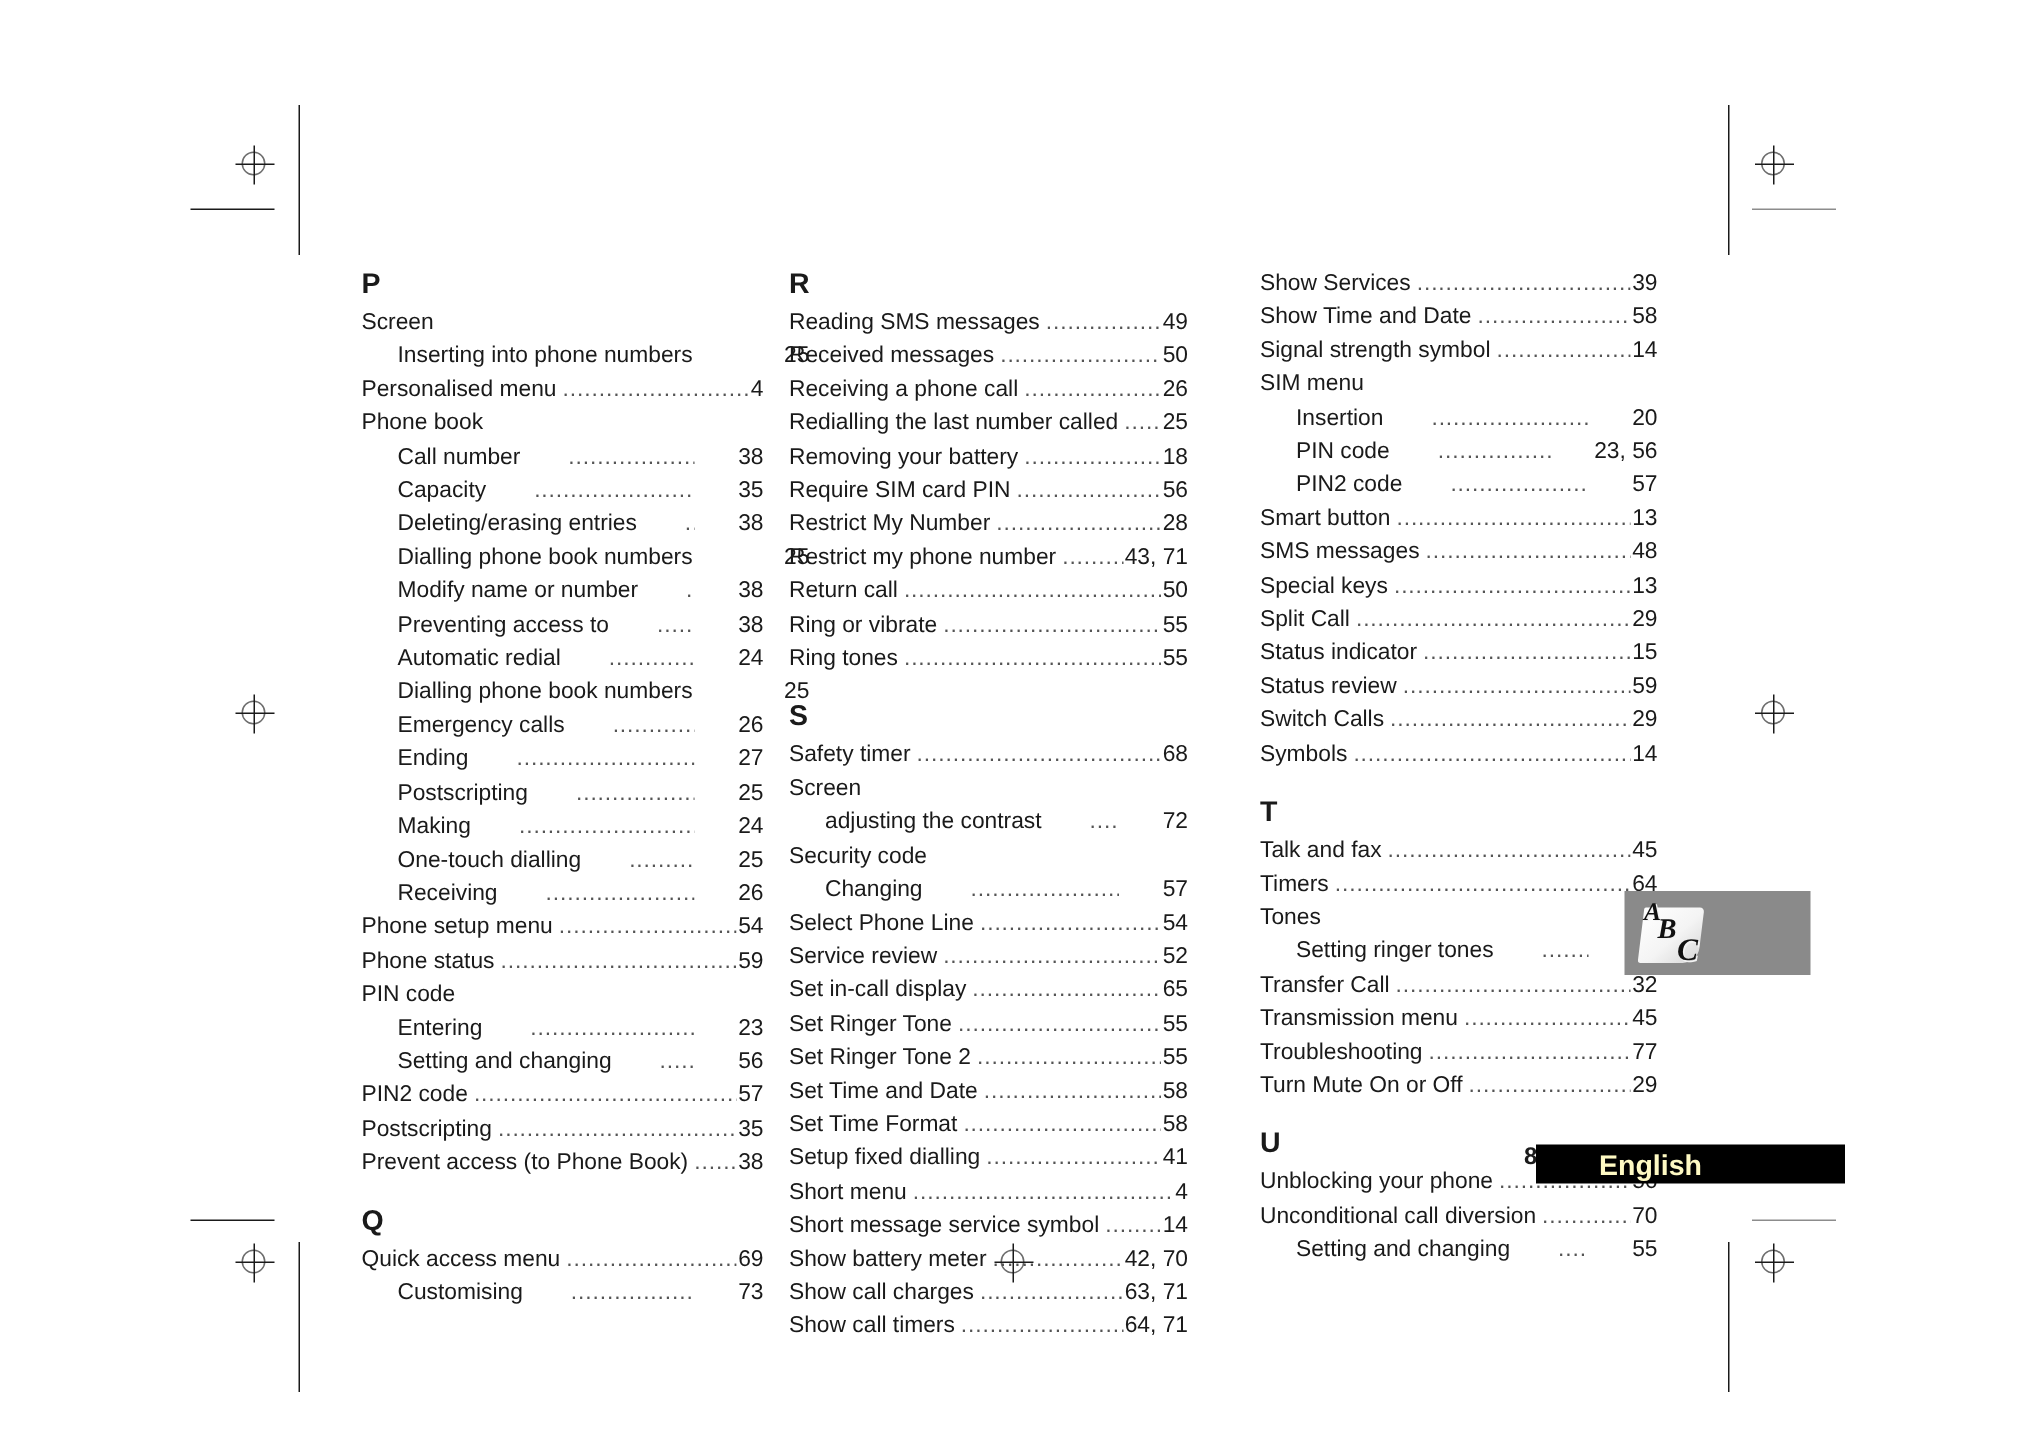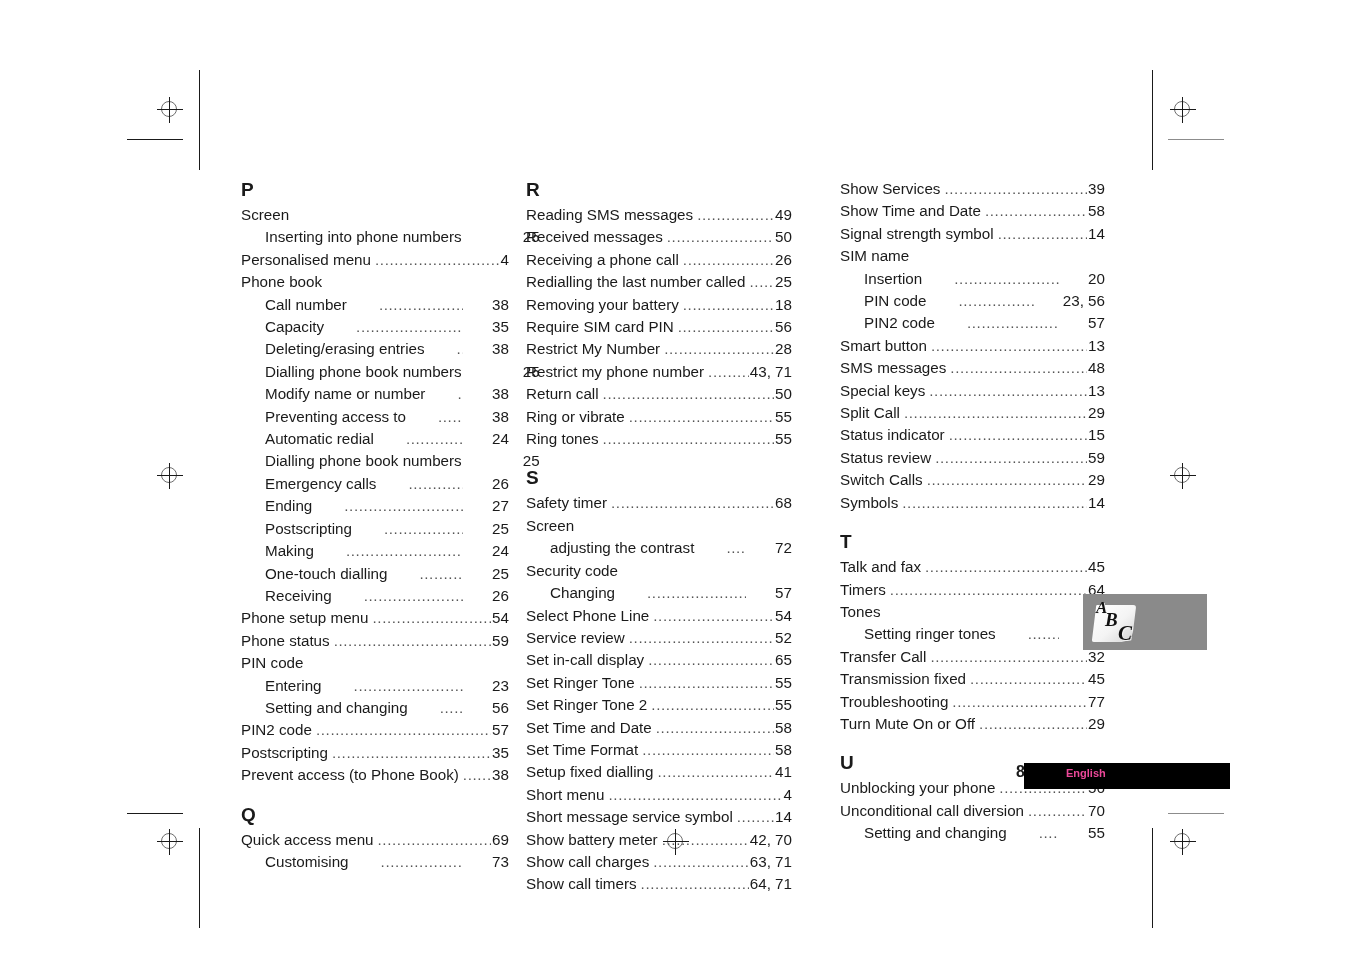--- a/index.html
+++ b/index.html
@@ -122,22 +122,22 @@
     left: 1024px;
     top: 763px;
     width: 206px;
     height: 26px;
     background: #000000;
   }
   #language-bar span {
     position: absolute;
     left: 42px;
     top: 4px;
-    color: #ec4899;
-    font-size: 11px;
+    color: #fef9c3;
+    font-size: 19px;
     font-weight: bold;
     text-align: center;
   }
 
   
   #abc-tab {
     position: absolute;
     left: 1083px;
     top: 594px;
     width: 124px;
@@ -519,21 +519,21 @@
       <span class="etext">Show Time and Date</span>
       <span class="leader">..........................................................................................</span>
       <span class="epage">58</span>
     </div>
     <div class="entry">
       <span class="etext">Signal strength symbol</span>
       <span class="leader">..........................................................................................</span>
       <span class="epage">14</span>
     </div>
     <div class="entry noleader">
-      <span class="etext">SIM name</span>
+      <span class="etext">SIM menu</span>
       <span class="epage"></span>
     </div>
     <div class="entry sub">
       <span class="etext">Insertion</span>
       <span class="leader">..........................................................................................</span>
       <span class="epage">20</span>
     </div>
     <div class="entry sub">
       <span class="etext">PIN code</span>
       <span class="leader">..........................................................................................</span>
@@ -603,21 +603,21 @@
       <span class="etext">Setting ringer tones</span>
       <span class="leader">..........................................................................................</span>
       <span class="epage">55</span>
     </div>
     <div class="entry">
       <span class="etext">Transfer Call</span>
       <span class="leader">..........................................................................................</span>
       <span class="epage">32</span>
     </div>
     <div class="entry">
-      <span class="etext">Transmission fixed</span>
+      <span class="etext">Transmission menu</span>
       <span class="leader">..........................................................................................</span>
       <span class="epage">45</span>
     </div>
     <div class="entry">
       <span class="etext">Troubleshooting</span>
       <span class="leader">..........................................................................................</span>
       <span class="epage">77</span>
     </div>
     <div class="entry">
       <span class="etext">Turn Mute On or Off</span>

